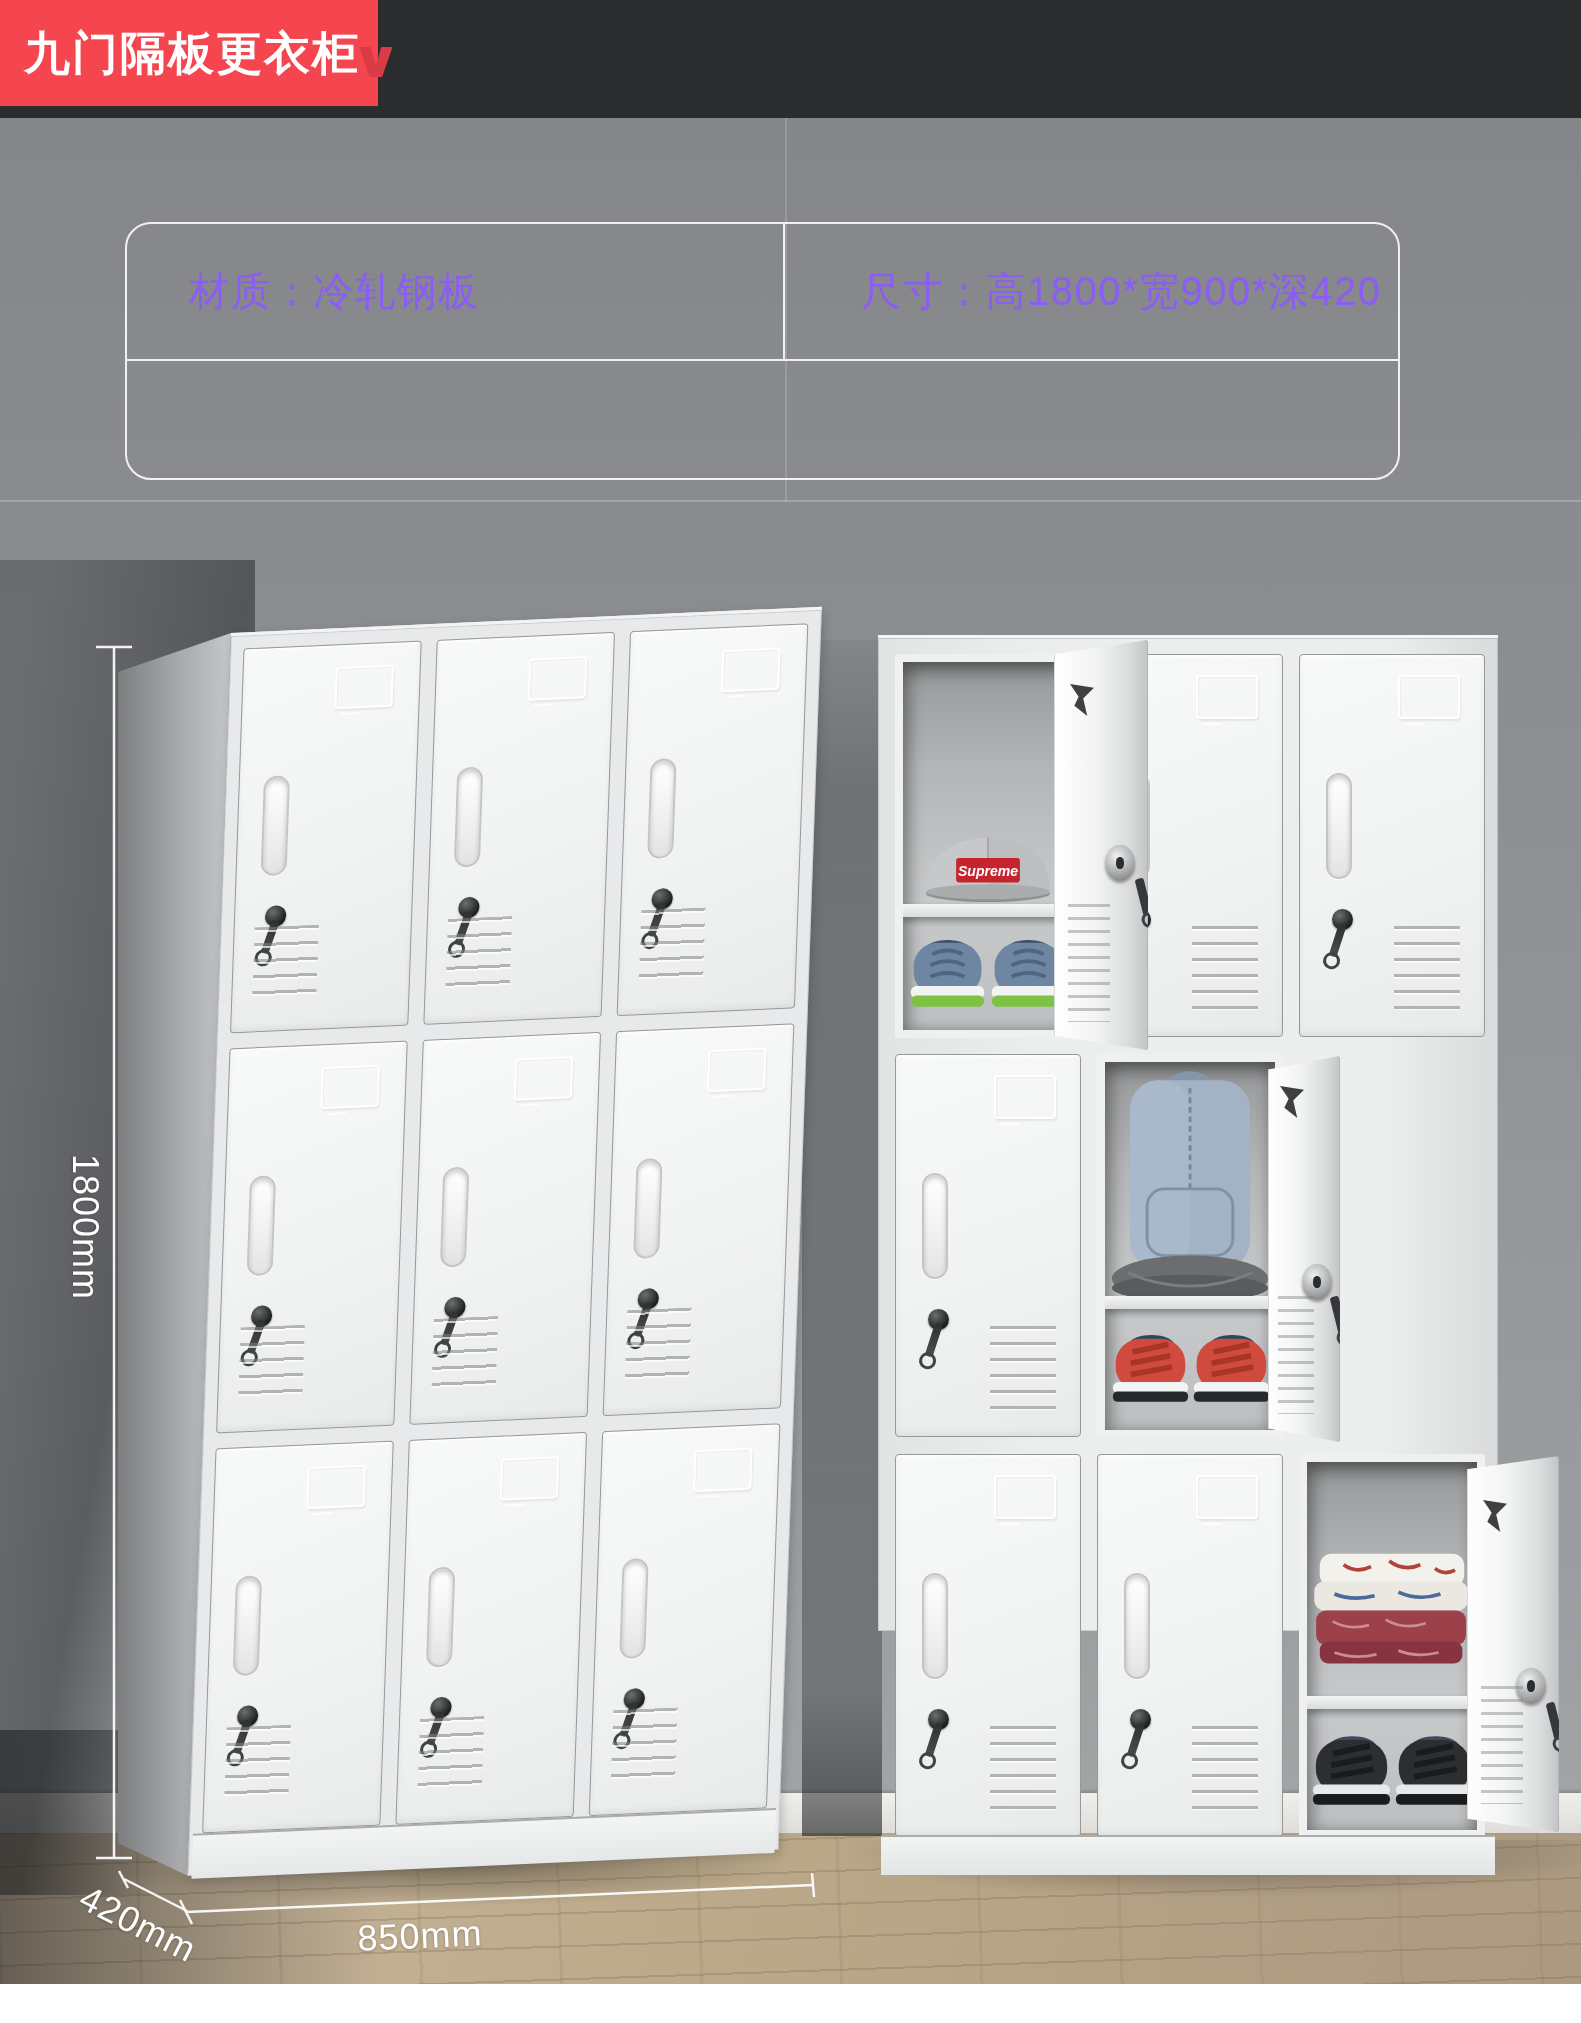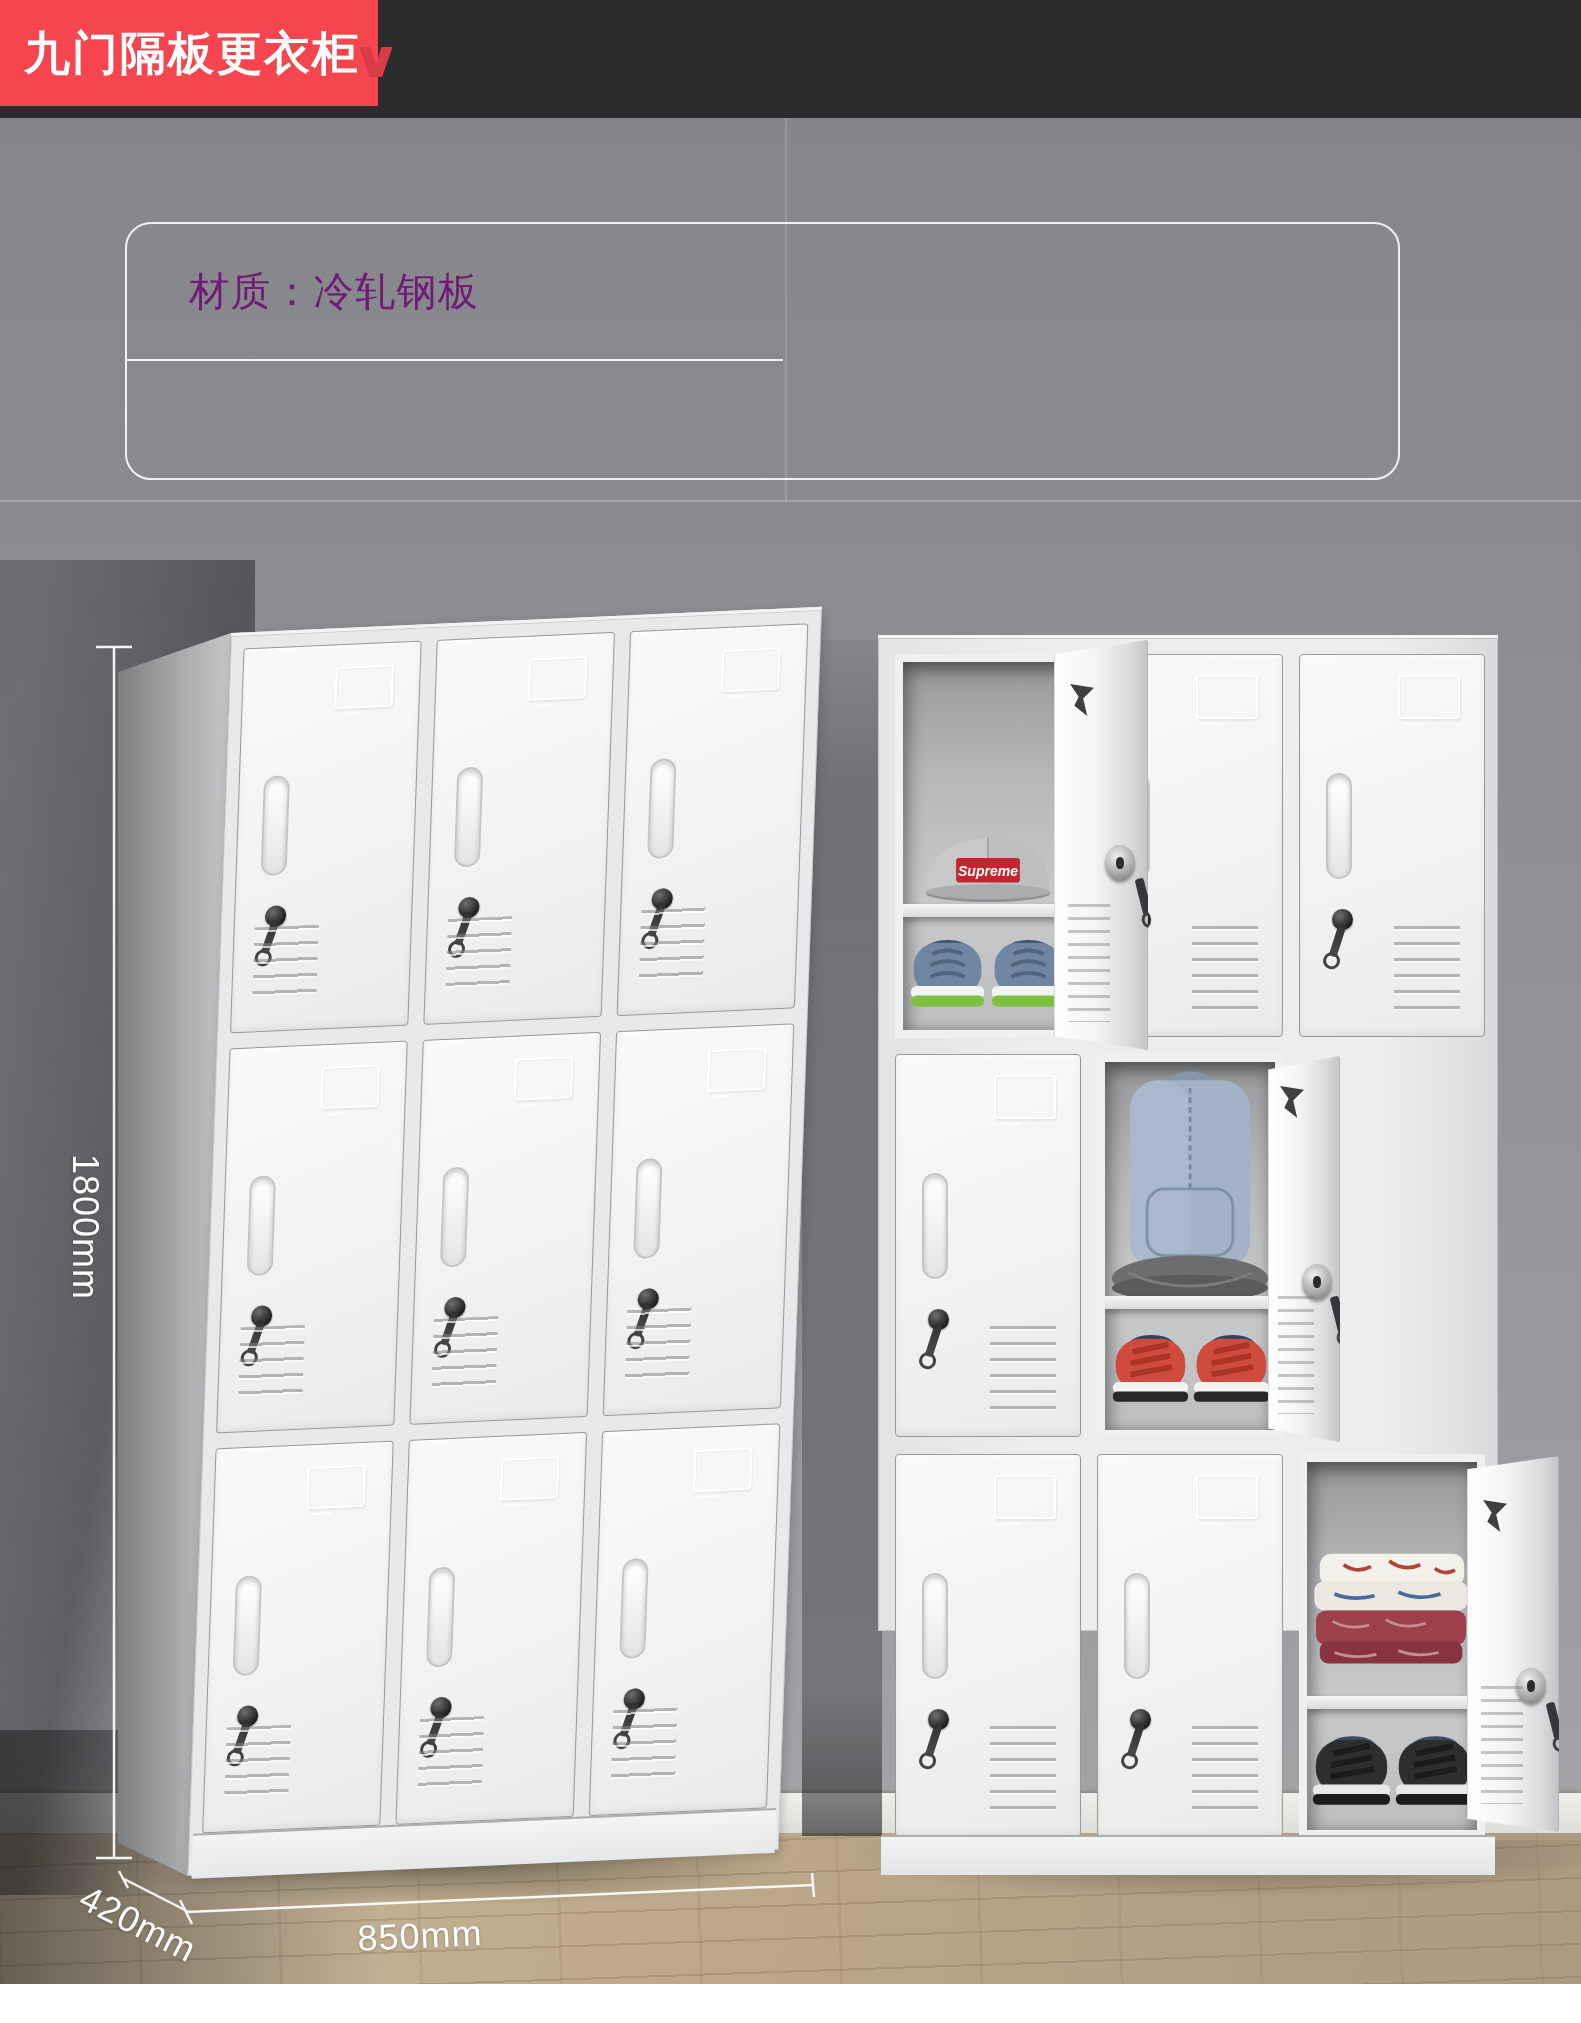--- a/index.html
+++ b/index.html
@@ -62,21 +62,21 @@
   }
 
   
   .spec-table{
     left:125px;top:222px;width:1275px;height:258px;
     border:2px solid rgba(255,255,255,.88);
     border-radius:26px;
     display:grid;
     grid-template-columns:656px 1fr;
     grid-template-rows:137px 1fr;
-    color:#701a75;
+    color:#8b5cf6;
   }
   .spec-cell{
     display:flex;align-items:center;
     font-size:40px;letter-spacing:1.5px;
     padding-left:62px;white-space:nowrap;
   }
   .spec-cell.col2{padding-left:76px;border-left:2px solid rgba(255,255,255,.88);}
   .spec-cell.row1{border-bottom:2px solid rgba(255,255,255,.88);}
 
   
@@ -219,20 +219,23 @@
 
 <div class="abs wall" data-name="wall-background"></div>
 <div class="abs seam-h" data-name="wall-seam-horizontal"></div>
 <div class="abs seam-v" data-name="wall-seam-vertical"></div>
 <div class="abs baseboard" data-name="baseboard"></div>
 <div class="abs floor" data-name="wood-floor"></div>
 
 <div class="abs spec-table" data-name="spec-table">
   <div class="spec-cell row1 col1" data-name="spec-cell-material">
       <span data-name="spec-text-material">材质：冷轧钢板</span>
+    </div>
+  <div class="spec-cell row1 col2" data-name="spec-cell-size">
+      <span data-name="spec-text-size">尺寸：高1800*宽900*深420</span>
     </div>
 </div>
 
 <div class="abs wall-shadow-left" data-name="wall-shadow"></div>
 <div class="abs corner-shadow" data-name="corner-shadow"></div>
 <div class="abs gap-shadow" data-name="gap-shadow"></div>
 <div class="abs floor-shadow-left" data-name="floor-shadow-left"></div>
 <div class="abs floor-shadow-right" data-name="floor-shadow-right"></div>
 
 <div class="abs locker-left" data-name="locker-closed">

